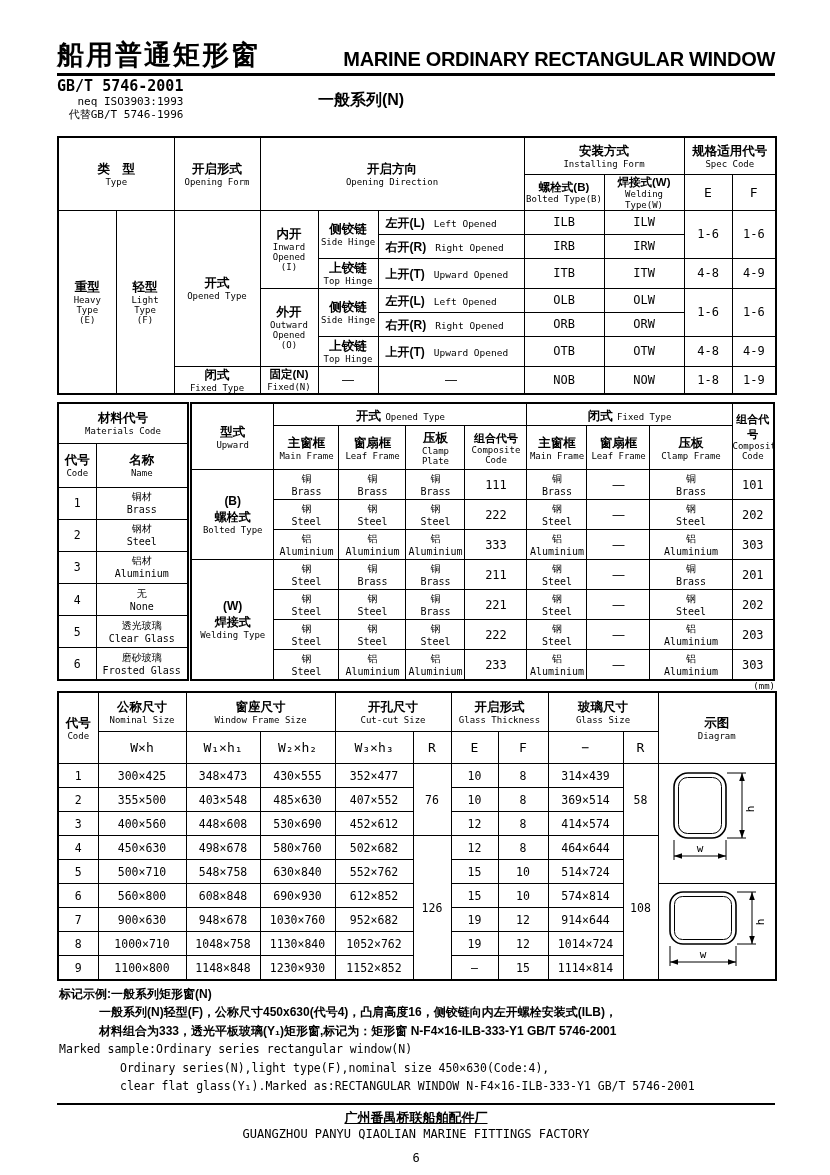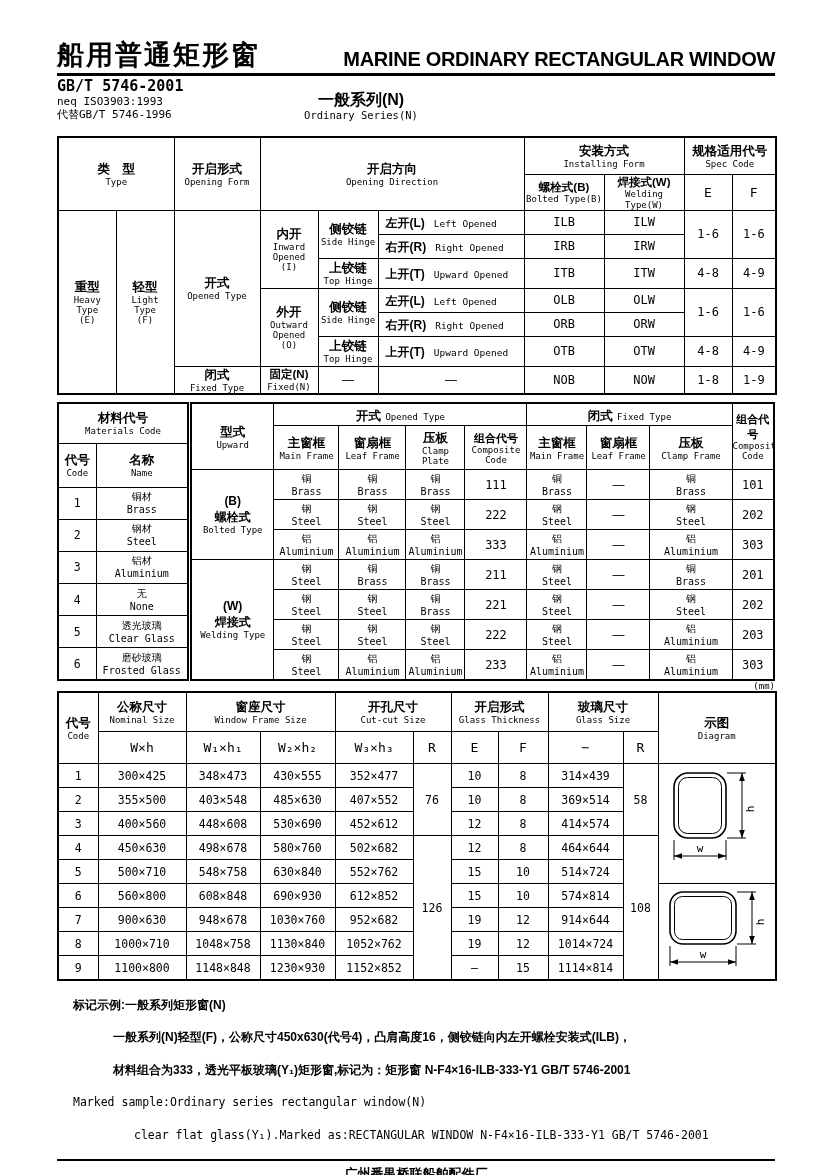--- a/index.html
+++ b/index.html
@@ -10,21 +10,21 @@
   }
   .page{padding:42px 55px 0 57px;position:relative;}
   
   .title-row{display:flex;justify-content:space-between;align-items:flex-end;
     border-bottom:3px solid #000;padding-bottom:4px;}
   .title-zh{font-size:27px;font-weight:bold;letter-spacing:2px;line-height:1;}
   .title-en{font-size:20px;font-weight:bold;letter-spacing:-0.3px;line-height:1;}
   .subhead{position:relative;height:56px;margin-top:2px;}
   .std-block{position:absolute;left:0;top:0;}
   .std-no{font-size:15px;font-weight:bold;font-family:"DejaVu Sans Mono",monospace;line-height:1.15;}
-  .std-sub{font-size:11px;font-family:"DejaVu Sans Mono",monospace;line-height:1.2;}
+  .std-sub{font-size:11px;font-family:"DejaVu Sans Mono",monospace;line-height:1.2;text-align:right;}
   .series-block{position:absolute;left:0;right:110px;top:12px;text-align:center;}
   .series-zh{font-size:16px;font-weight:bold;line-height:1.2;}
   .series-en{font-size:10.5px;font-family:"DejaVu Sans Mono",monospace;line-height:1.2;}
   
   table{border-collapse:collapse;table-layout:fixed;border:2px solid #000;}
   th,td{border:1px solid #000;padding:0;text-align:center;vertical-align:middle;font-weight:normal;overflow:hidden;}
   .zh{display:block;font-size:12.5px;font-weight:bold;line-height:1.3;white-space:pre-line;}
   .en{display:block;font-size:9px;font-family:"DejaVu Sans Mono",monospace;line-height:1.12;white-space:pre-line;}
   .code{font-family:"DejaVu Sans Mono",monospace;font-size:12px;}
   .lett{font-family:"DejaVu Sans Mono",monospace;font-size:13px;}
@@ -36,21 +36,21 @@
   .dash{font-size:12px;}
   
   .t1{width:718px;margin-top:2px;}
   .sec2{display:flex;justify-content:space-between;margin-top:7px;}
   .t2l{width:130px;}
   .t2r{width:584px;}
   .mm-label{text-align:right;font-size:9px;font-family:"DejaVu Sans Mono",monospace;line-height:10px;margin:0;}
   .t3{width:718px;}
   
   .notes{margin-top:5px;}
-  .notes p{margin:16px;line-height:16.5px;}
+  .notes p{margin:2px;line-height:16.5px;}
   .nzh{font-size:12px;font-weight:bold;}
   .nen{font-size:11.5px;font-family:"DejaVu Sans Mono",monospace;}
   .ind-zh{padding-left:40px;}
   .ind-en{padding-left:61px;}
   
   .footer{margin-top:8px;border-top:2px solid #000;padding-top:5px;text-align:center;}
   .fact-zh{margin:0;font-size:13px;font-weight:bold;line-height:1.3;text-decoration:underline;}
   .fact-en{margin:0;font-size:12px;font-family:"DejaVu Sans Mono",monospace;line-height:1.3;}
   .pageno{margin:9px 0 0 0;font-size:12px;font-family:"DejaVu Sans Mono",monospace;}
   svg{display:block;margin:0 auto;}
@@ -66,21 +66,20 @@
     <div class="title-en">MARINE ORDINARY RECTANGULAR WINDOW</div>
   </div>
   <div class="subhead">
     <div class="std-block">
       <div class="std-no">GB/T 5746-2001</div>
       <div class="std-sub">neq ISO3903:1993</div>
       <div class="std-sub">代替GB/T 5746-1996</div>
     </div>
     <div class="series-block">
       <div class="series-zh">一般系列(N)</div>
-      <div class="series-en">Ordinary Series(N)</div>
     </div>
   </div>
 
   <table class="t1">
     <colgroup>
       <col style="width:58px">
         <col style="width:58px">
         <col style="width:86px">
         <col style="width:58px">
         <col style="width:60px">
@@ -655,20 +654,21 @@
           <td class="num">1114×814</td>
     </tr>
   </tbody>
     </table>
 
   <div class="notes">
     <p class="nzh">标记示例:一般系列矩形窗(N)</p>
     <p class="nzh ind-zh">一般系列(N)轻型(F)，公称尺寸450x630(代号4)，凸肩高度16，侧铰链向内左开螺栓安装式(ILB)，</p>
     <p class="nzh ind-zh">材料组合为333，透光平板玻璃(Y₁)矩形窗,标记为：矩形窗  N-F4×16-ILB-333-Y1  GB/T 5746-2001</p>
     <p class="nen">Marked sample:Ordinary series rectangular window(N)</p>
+    <p class="nen ind-en">Ordinary series(N),light type(F),nominal size 450×630(Code:4),</p>
     <p class="nen ind-en">clear flat glass(Y₁).Marked as:RECTANGULAR WINDOW  N-F4×16-ILB-333-Y1  GB/T 5746-2001</p>
   </div>
 
   <div class="footer">
     <p class="fact-zh">广州番禺桥联船舶配件厂</p>
     <p class="fact-en">GUANGZHOU PANYU QIAOLIAN MARINE FITTINGS FACTORY</p>
     <p class="pageno">6</p>
   </div>
 
 </div>

